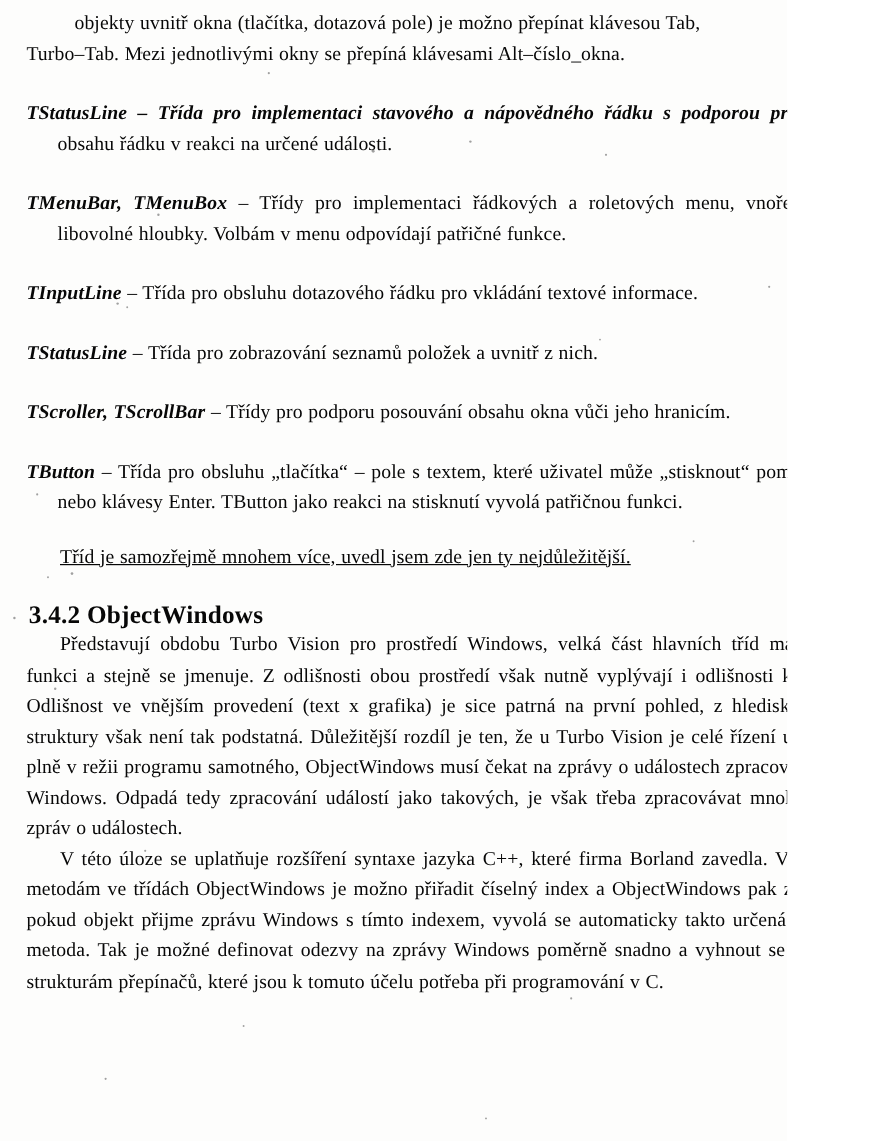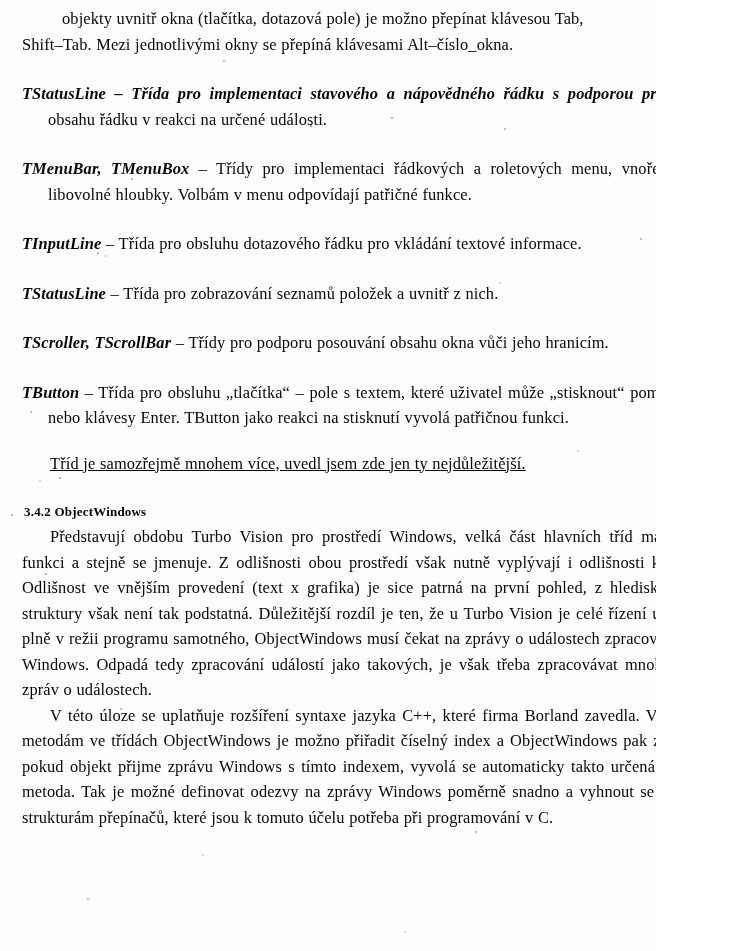--- a/index.html
+++ b/index.html
@@ -66,21 +66,21 @@
 
   .allital { font-style: italic; font-weight: bold; }
 
   
   .para {
     text-indent: 28px;
   }
   .para.tight { margin-top: 20px; text-decoration: underline; }
 
   h2.heading {
-    font-size: 13px;
+    font-size: 21px;
     font-weight: bold;
     margin: 24px 0 0 0;
     line-height: 24px;
     letter-spacing: .2px;
     text-indent: 2px;
   }
 
   
   .blk:last-line { text-align: left; }
 
@@ -128,21 +128,21 @@
       <circle cx="578" cy="451" r="0.8"></circle>
       <circle cx="318" cy="663" r="0.7"></circle>
       <circle cx="700" cy="789" r="0.7"></circle>
     </g>
   </svg>
 
   <div id="content">
 
     <p class="blk cont-para">
       <span class="l1">objekty uvnitř okna (tlačítka, dotazová pole) je možno přepínat klávesou Tab,</span>
-      <span>Shift–Tab. Mezi jednotlivými okny se přepíná klávesami Alt–číslo_okna.</span>
+      <span>Turbo–Tab. Mezi jednotlivými okny se přepíná klávesami Alt–číslo_okna.</span>
     </p>
 
     <p class="blk entry">
       <span class="cls">TStatusLine</span><span class="cls"> – </span><span class="allital">Třída pro implementaci stavového a nápovědného řádku s podporou pro</span>
       <span>změny obsahu řádku v reakci na určené události.</span>
     </p>
 
     <p class="blk entry">
       <span class="cls">TMenuBar, TMenuBox</span><span> – </span><span>Třídy pro implementaci řádkových a roletových menu, vnořených do libovolné hloubky. Volbám v menu odpovídají patřičné funkce.</span>
     </p>

